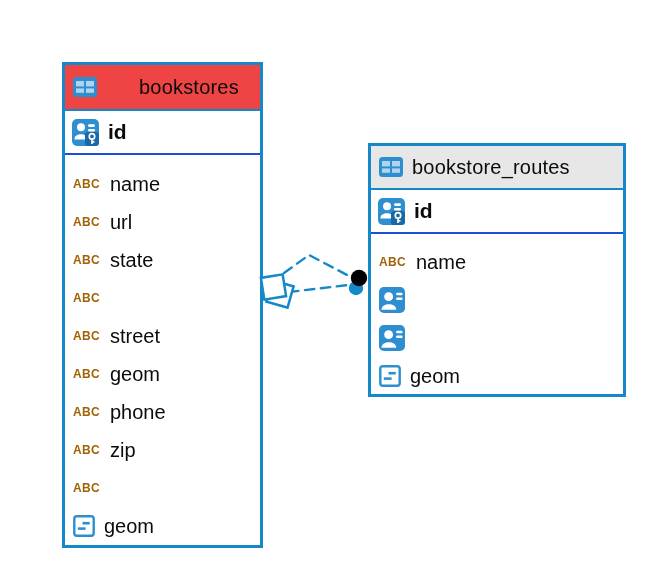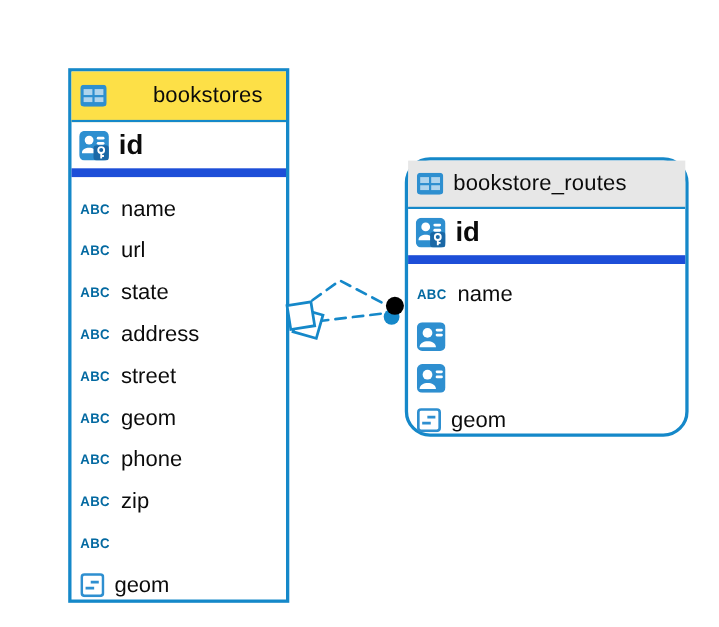--- a/index.html
+++ b/index.html
@@ -6,40 +6,40 @@
   #canvas{
     position:relative;width:654px;height:570px;background:#ffffff;
     font-family:"Liberation Sans",sans-serif;color:#0b0b0b;overflow:hidden;
   }
   .er-table{
     position:absolute;background:#ffffff;
     border:3px solid #1588c9;box-sizing:border-box;
     display:flex;flex-direction:column;
   }
   #tbl-bookstores{left:62px;top:62px;width:201px;height:486px;}
-  #tbl-routes{left:368px;top:143px;width:258px;height:254px;border-radius:23px;}
+  #tbl-routes{left:368px;top:143px;width:258px;height:254px;}
   .tbl-header{
     display:flex;align-items:center;gap:9px;padding-left:8px;
     border-bottom:2px solid #1588c9;flex:0 0 auto;
   }
-  #tbl-bookstores .tbl-header{height:44px;background:#fde047;gap:42px;}
+  #tbl-bookstores .tbl-header{height:44px;background:#ef4444;gap:42px;}
   #tbl-routes .tbl-header{height:42px;background:#e7e7e7;}
   .tbl-title{font-size:20px;letter-spacing:.2px;white-space:nowrap;}
   .pk-row{
     display:flex;align-items:center;gap:9px;padding-left:7px;height:42px;
-    border-bottom:8px solid #1d4ed8;font-weight:bold;font-size:25px;flex:0 0 auto;
+    border-bottom:2px solid #1d4ed8;font-weight:bold;font-size:21px;flex:0 0 auto;
   }
   .fields{flex:1 1 auto;padding-top:9px;}
   #tbl-bookstores .fields{padding-top:10px;}
   .field-row{
     display:flex;align-items:center;gap:9px;padding-left:8px;height:38px;
     font-size:20px;white-space:nowrap;
   }
   .abc{
-    font-size:12px;font-weight:800;color:#0369a1;letter-spacing:.3px;
+    font-size:12px;font-weight:800;color:#a16207;letter-spacing:.3px;
     width:28px;flex:0 0 28px;text-align:left;transform:scaleY(1.05);
   }
   .icon-box{flex:0 0 auto;display:flex;align-items:center;justify-content:center;}
   #overlay{position:absolute;left:0;top:0;pointer-events:none;}
   #overlay [data-interactable="true"]{pointer-events:auto;}
 </style>
 </head>
 <body>
 
 <div id="canvas" data-interactable="false">
@@ -81,21 +81,20 @@
       <div class="field-row" data-interactable="true">
         <span class="abc" data-interactable="false">ABC</span>
         <span data-interactable="false">url</span>
       </div>
       <div class="field-row" data-interactable="true">
         <span class="abc" data-interactable="false">ABC</span>
         <span data-interactable="false">state</span>
       </div>
       <div class="field-row" data-interactable="true">
         <span class="abc" data-interactable="false">ABC</span>
-        <span data-interactable="false">address</span>
       </div>
       <div class="field-row" data-interactable="true">
         <span class="abc" data-interactable="false">ABC</span>
         <span data-interactable="false">street</span>
       </div>
       <div class="field-row" data-interactable="true">
         <span class="abc" data-interactable="false">ABC</span>
         <span data-interactable="false">geom</span>
       </div>
       <div class="field-row" data-interactable="true">

